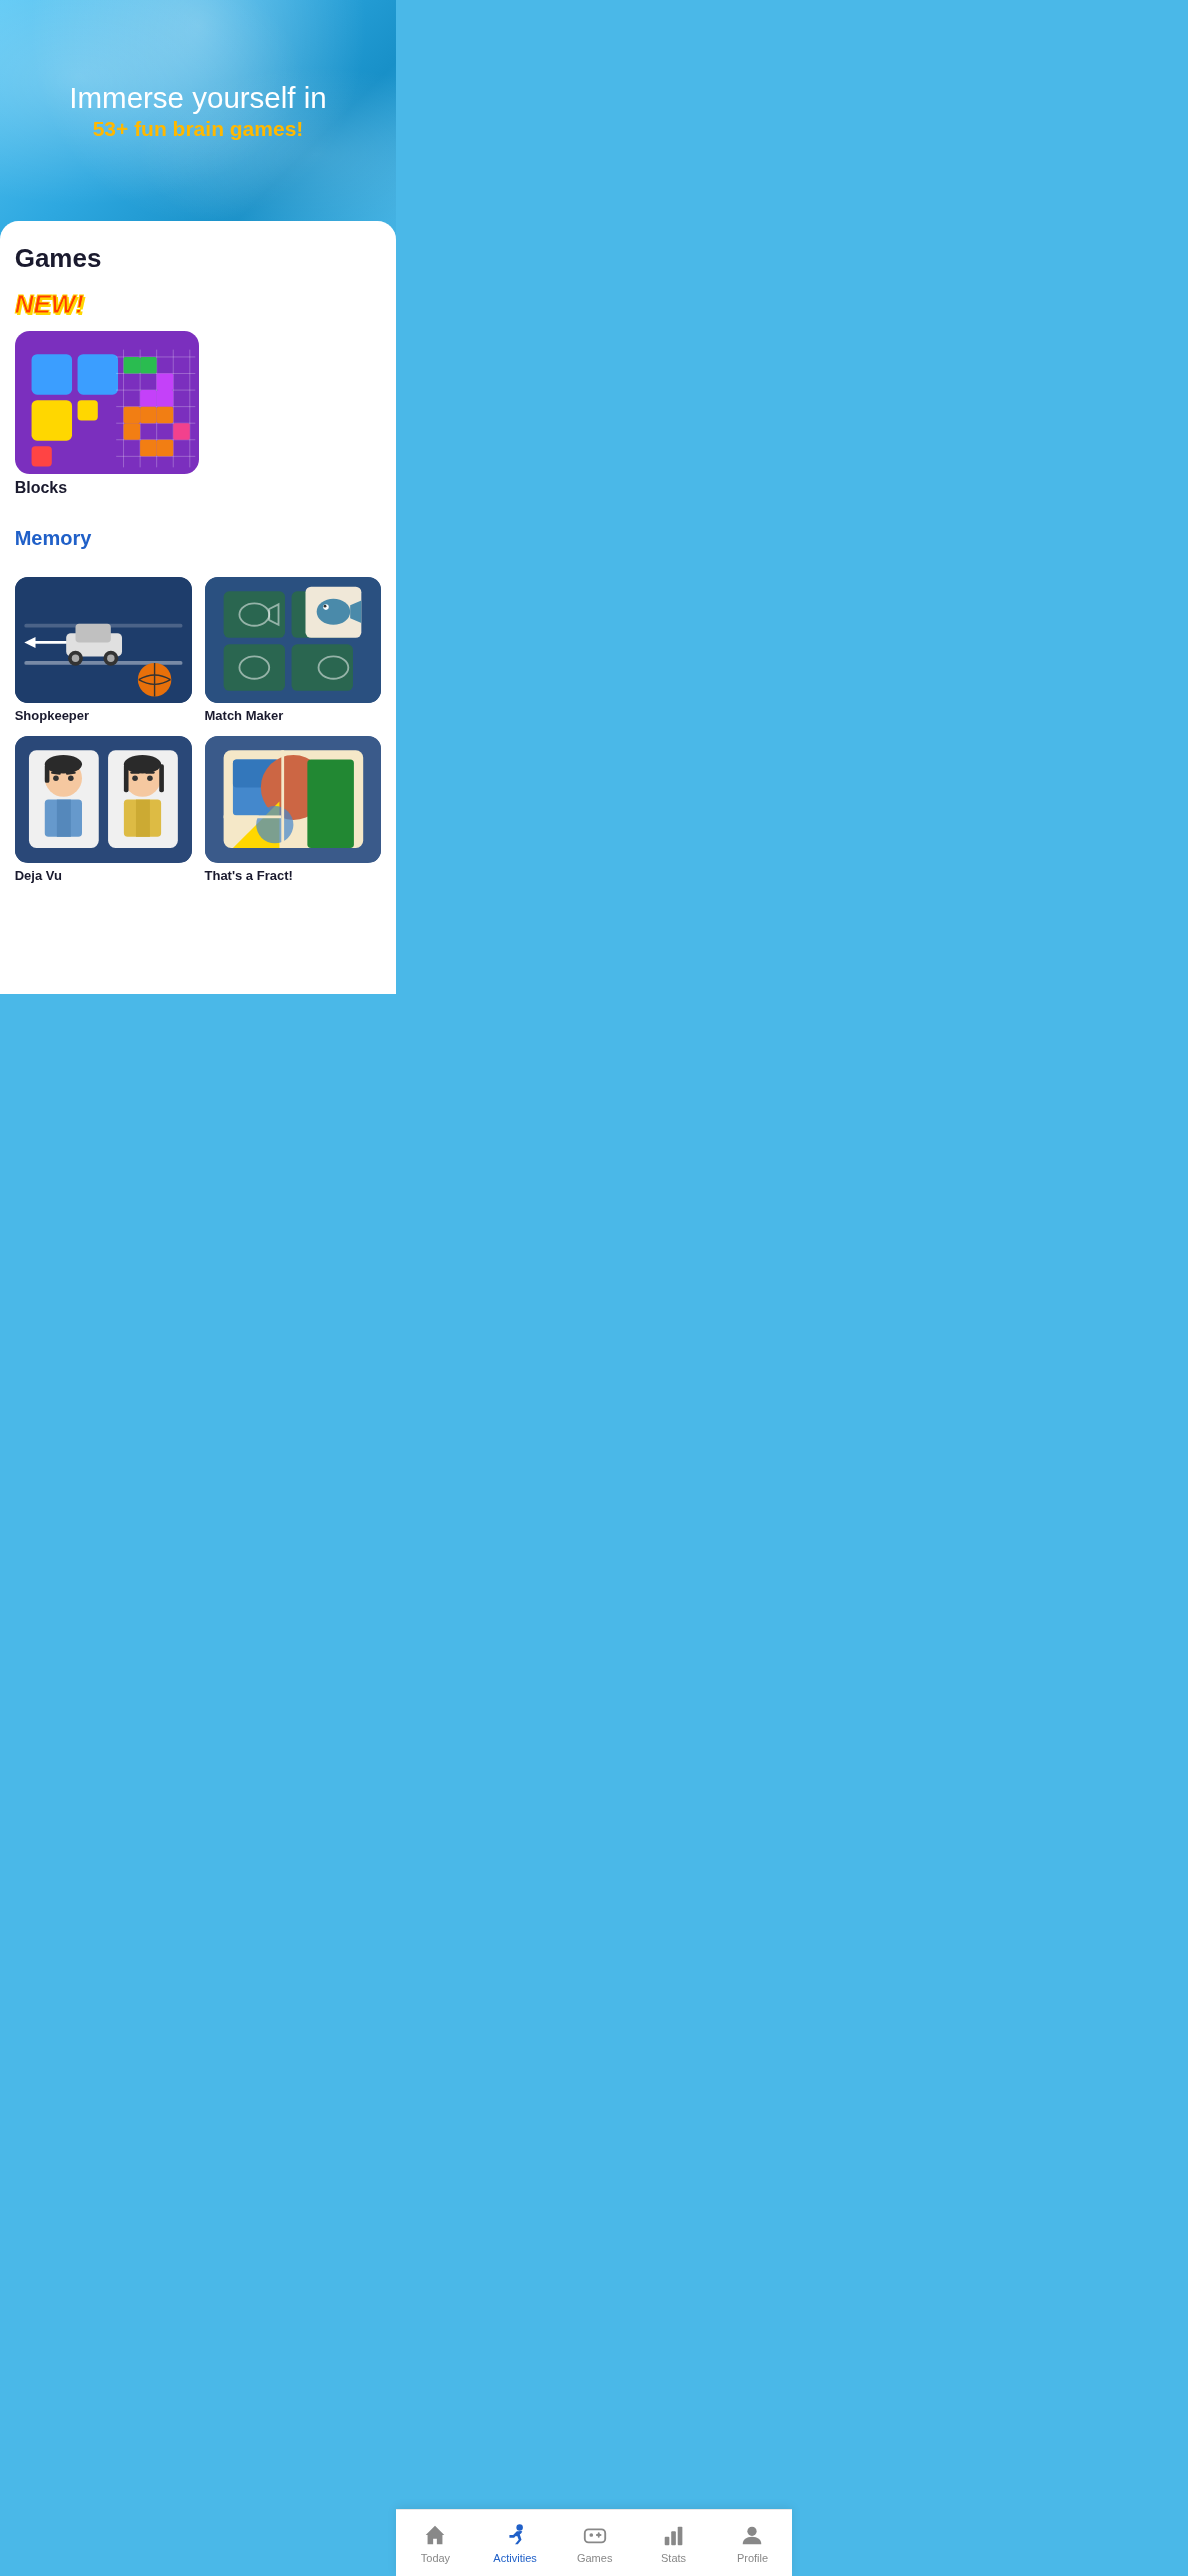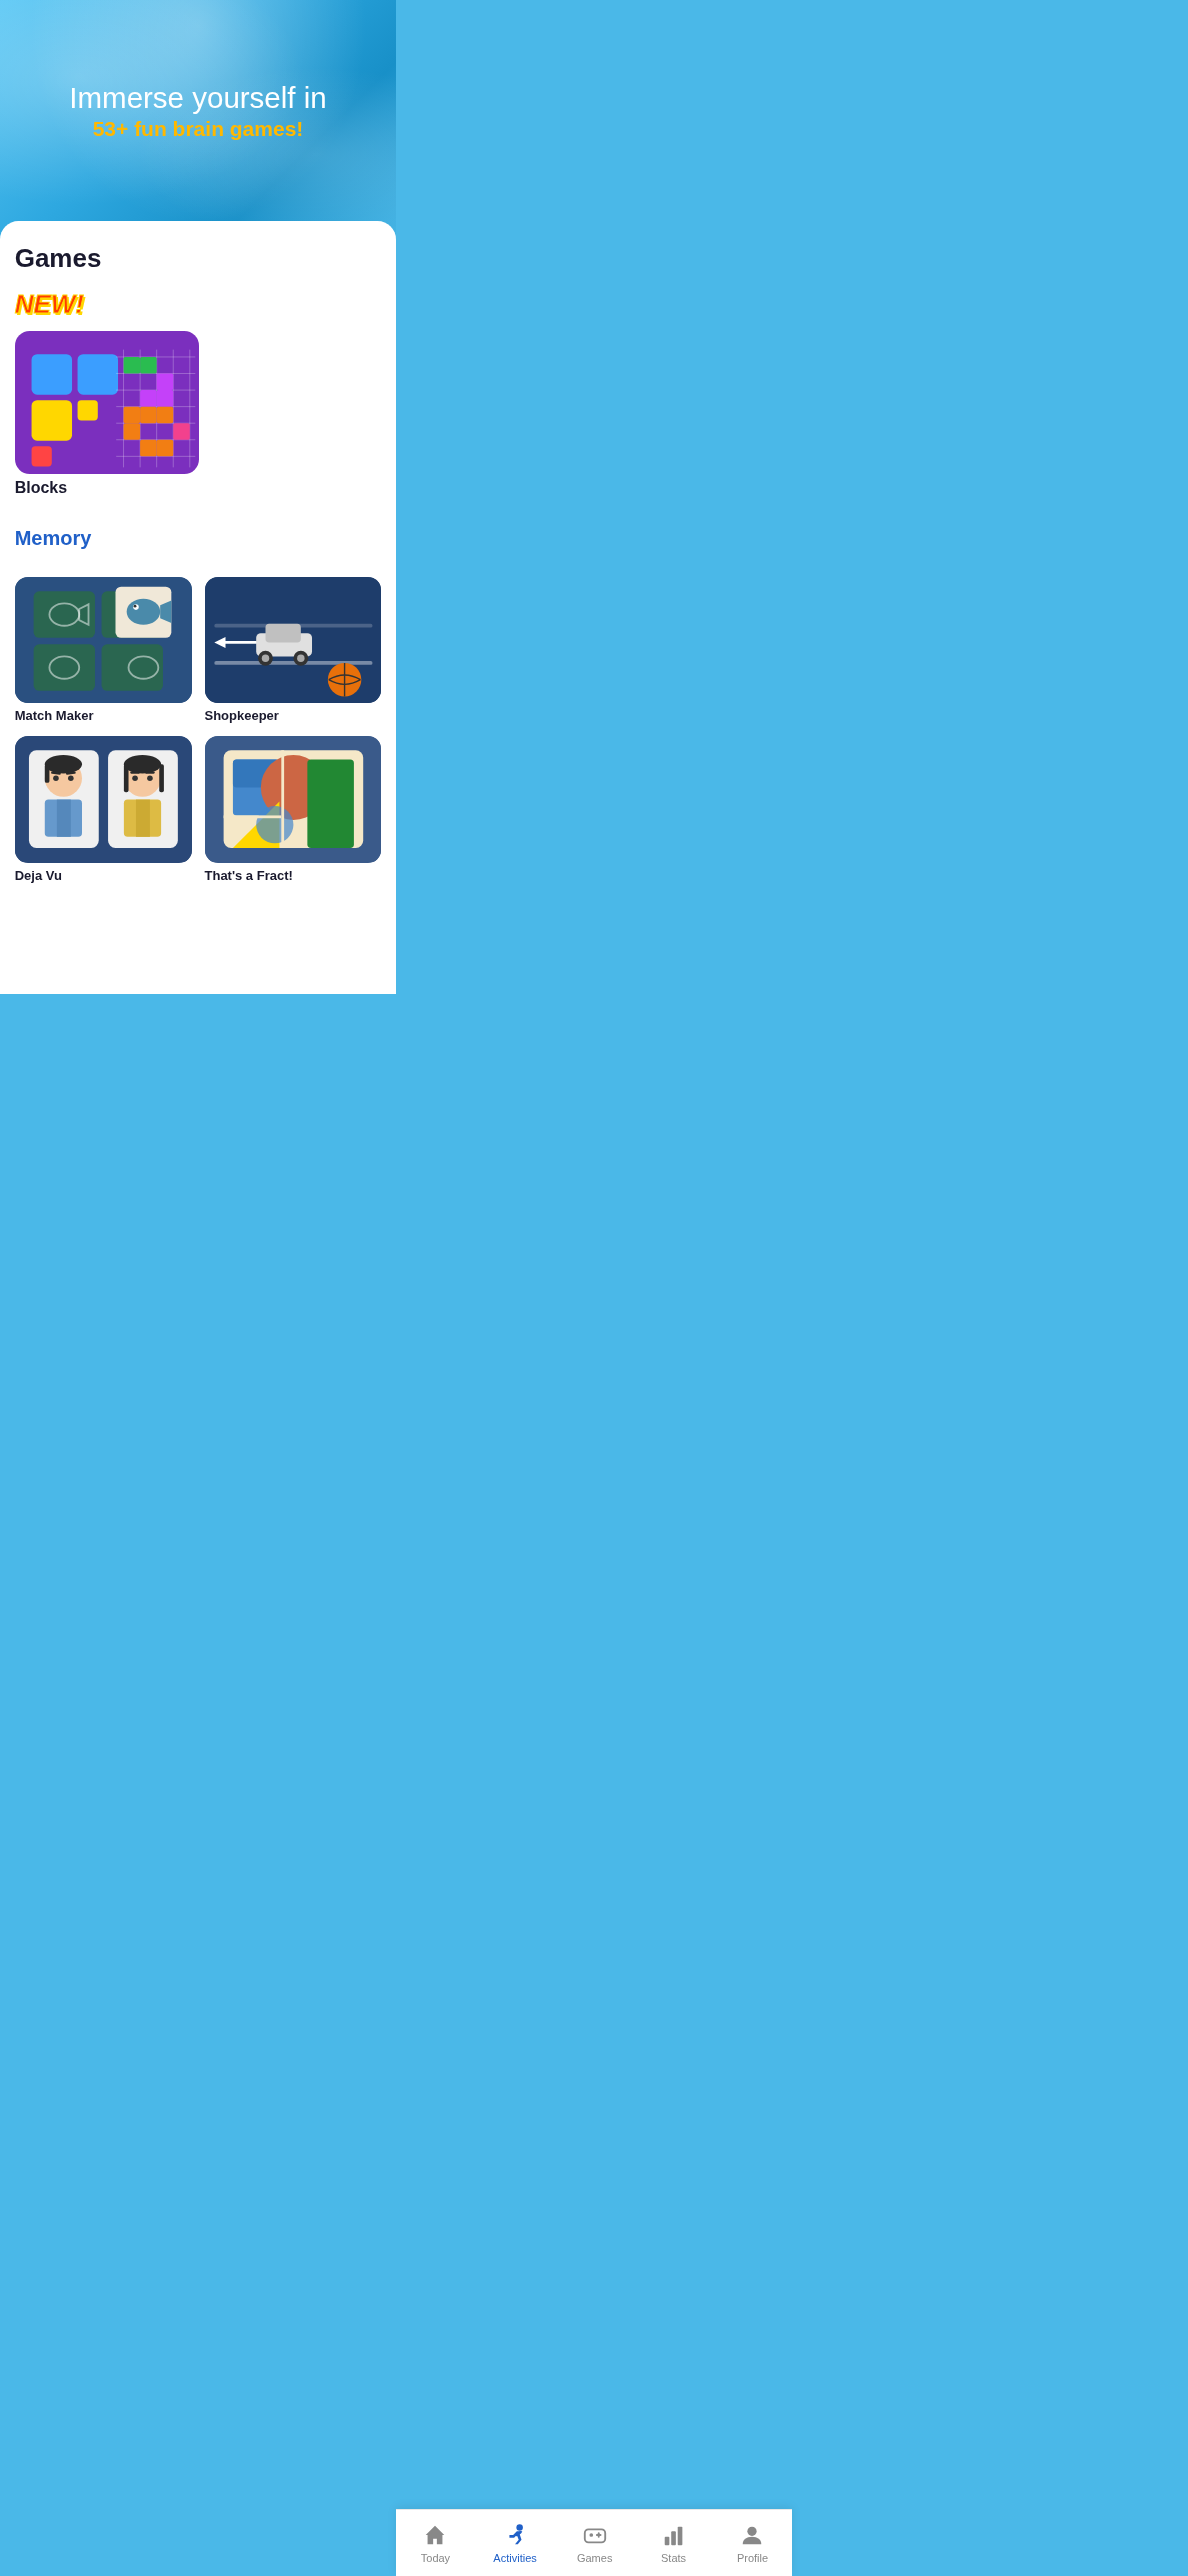--- a/index.html
+++ b/index.html
@@ -311,20 +311,47 @@
   </div>
 
   
   <div class="category-title">Memory</div>
 
   
   <div class="games-grid">
 
 
     <div class="game-item">
+      <div class="game-img bg-shopkeeper">
+        <svg viewBox="0 0 190 135" class="game-svg" xmlns="http://www.w3.org/2000/svg">
+          <rect x="0" y="0" width="190" height="135" fill="#1e3d6b"></rect>
+
+          <rect x="10" y="90" width="170" height="4" rx="2" fill="rgba(255,255,255,0.4)"></rect>
+          <rect x="10" y="50" width="170" height="4" rx="2" fill="rgba(255,255,255,0.2)"></rect>
+
+          <line x1="20" y1="70" x2="55" y2="70" stroke="white" stroke-width="3" stroke-linecap="round"></line>
+          <polygon points="22,64 10,70 22,76" fill="white"></polygon>
+
+          <rect x="55" y="60" width="60" height="25" rx="5" fill="#e0e0e0"></rect>
+          <rect x="65" y="50" width="38" height="20" rx="4" fill="#c0c0c0"></rect>
+          <circle cx="65" cy="87" r="8" fill="#333"></circle>
+          <circle cx="65" cy="87" r="4" fill="#aaa"></circle>
+          <circle cx="103" cy="87" r="8" fill="#333"></circle>
+          <circle cx="103" cy="87" r="4" fill="#aaa"></circle>
+
+          <circle cx="150" cy="110" r="18" fill="#E8700A"></circle>
+          <path d="M133,110 Q150,100 167,110" stroke="#333" stroke-width="1.5" fill="none"></path>
+          <path d="M133,110 Q150,120 167,110" stroke="#333" stroke-width="1.5" fill="none"></path>
+          <line x1="150" y1="92" x2="150" y2="128" stroke="#333" stroke-width="1.5"></line>
+        </svg>
+      </div>
+      <div class="game-label">Shopkeeper</div>
+    </div>
+
+    <div class="game-item">
       <div class="game-img bg-matchmaker">
         <svg viewBox="0 0 190 135" class="game-svg" xmlns="http://www.w3.org/2000/svg">
           <rect x="0" y="0" width="190" height="135" fill="#2a5080"></rect>
 
           <rect x="20" y="15" width="66" height="50" rx="6" fill="#2a6650"></rect>
           <rect x="93" y="15" width="66" height="50" rx="6" fill="#2a6650"></rect>
           <rect x="20" y="72" width="66" height="50" rx="6" fill="#2a6650"></rect>
           <rect x="93" y="72" width="66" height="50" rx="6" fill="#2a6650"></rect>
 
           <rect x="108" y="10" width="60" height="55" rx="6" fill="#f0e8d8"></rect>
@@ -334,47 +361,20 @@
           <circle cx="130" cy="32" r="3" fill="white"></circle>
           <circle cx="129" cy="31" r="1.5" fill="#333"></circle>
 
           <ellipse cx="53" cy="40" rx="16" ry="12" fill="none" stroke="rgba(255,255,255,0.5)" stroke-width="2"></ellipse>
           <polygon points="69,34 79,29 79,51 69,46" fill="none" stroke="rgba(255,255,255,0.5)" stroke-width="2"></polygon>
           <ellipse cx="53" cy="97" rx="16" ry="12" fill="none" stroke="rgba(255,255,255,0.5)" stroke-width="2"></ellipse>
           <ellipse cx="138" cy="97" rx="16" ry="12" fill="none" stroke="rgba(255,255,255,0.5)" stroke-width="2"></ellipse>
         </svg>
       </div>
       <div class="game-label">Match Maker</div>
-    </div>
-
-    <div class="game-item">
-      <div class="game-img bg-shopkeeper">
-        <svg viewBox="0 0 190 135" class="game-svg" xmlns="http://www.w3.org/2000/svg">
-          <rect x="0" y="0" width="190" height="135" fill="#1e3d6b"></rect>
-
-          <rect x="10" y="90" width="170" height="4" rx="2" fill="rgba(255,255,255,0.4)"></rect>
-          <rect x="10" y="50" width="170" height="4" rx="2" fill="rgba(255,255,255,0.2)"></rect>
-
-          <line x1="20" y1="70" x2="55" y2="70" stroke="white" stroke-width="3" stroke-linecap="round"></line>
-          <polygon points="22,64 10,70 22,76" fill="white"></polygon>
-
-          <rect x="55" y="60" width="60" height="25" rx="5" fill="#e0e0e0"></rect>
-          <rect x="65" y="50" width="38" height="20" rx="4" fill="#c0c0c0"></rect>
-          <circle cx="65" cy="87" r="8" fill="#333"></circle>
-          <circle cx="65" cy="87" r="4" fill="#aaa"></circle>
-          <circle cx="103" cy="87" r="8" fill="#333"></circle>
-          <circle cx="103" cy="87" r="4" fill="#aaa"></circle>
-
-          <circle cx="150" cy="110" r="18" fill="#E8700A"></circle>
-          <path d="M133,110 Q150,100 167,110" stroke="#333" stroke-width="1.5" fill="none"></path>
-          <path d="M133,110 Q150,120 167,110" stroke="#333" stroke-width="1.5" fill="none"></path>
-          <line x1="150" y1="92" x2="150" y2="128" stroke="#333" stroke-width="1.5"></line>
-        </svg>
-      </div>
-      <div class="game-label">Shopkeeper</div>
     </div>
 
 
     <div class="game-item">
       <div class="game-img bg-dejavu">
         <svg viewBox="0 0 190 135" class="game-svg" xmlns="http://www.w3.org/2000/svg">
           <rect x="0" y="0" width="190" height="135" fill="#2a4878"></rect>
 
           <rect x="15" y="15" width="75" height="105" rx="8" fill="#f0f0f0"></rect>
 

